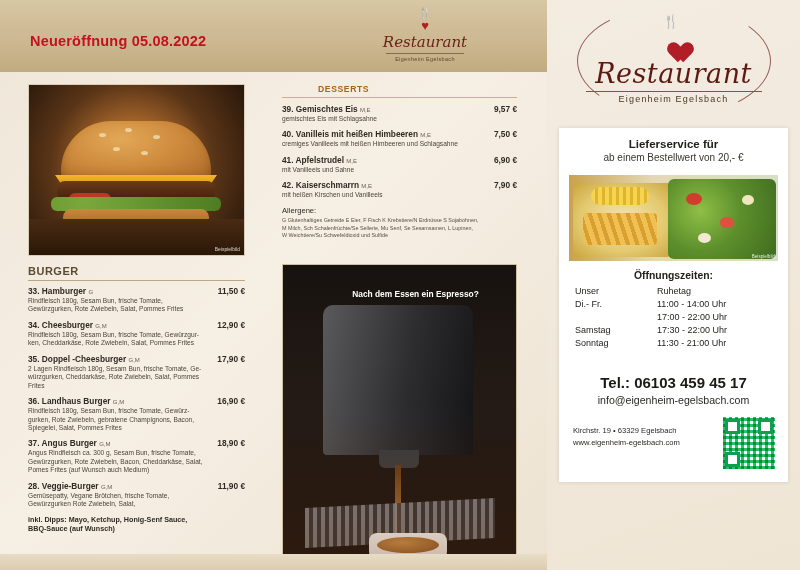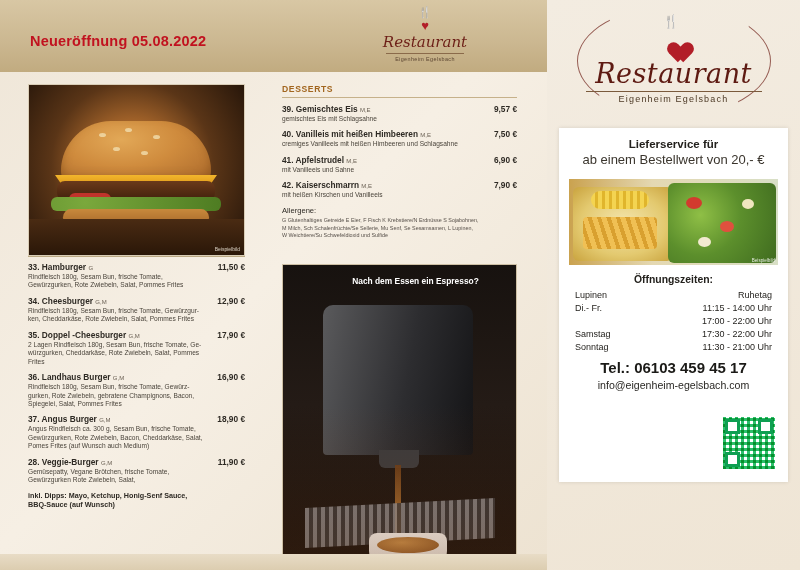--- a/index.html
+++ b/index.html
@@ -101,32 +101,32 @@
   .item .row1 { display:flex; justify-content:space-between; align-items:baseline; }
   .item .name { font-size:8.3px; font-weight:bold; color:#2e2a24; }
   .item .name .alg { font-weight:normal; font-size:6px; color:#6a6054; }
   .item .price { font-size:8.3px; font-weight:bold; color:#2e2a24; white-space:nowrap;}
   .item .desc { font-size:6.6px; color:#4a443b; line-height:1.28; margin-top:1px;}
   .dipps {
     margin-top:6px; font-size:7.2px; font-weight:bold; color:#2e2a24; line-height:1.35;
   }
   
   .col-mid { position:absolute; left:282px; top:84px; width:235px; }
-  .mid-title { font-size:8.6px; font-weight:bold; color:#a2661f; letter-spacing:.6px; }
+  .mid-title { font-size:8.6px; font-weight:bold; color:#a2661f; letter-spacing:.6px;margin-left:36px; }
   .mid-rule { height:1px; background:#c6b18a; margin:3px 0 6px 0; }
   .allerg-title { font-size:7.6px; font-weight:normal; color:#2e2a24; margin-top:6px;}
   .allerg-text { font-size:5.4px; color:#57504a; line-height:1.45; margin-top:2px;}
   .espresso-photo {
     position:absolute; left:0; top:180px; width:235px; height:352px;
     overflow:hidden;
     background: linear-gradient(180deg,#17120f 0%, #241b16 40%, #0d0a08 100%);
     border:1px solid #cdbfa4;
   }
   .esp-label {
-    position:absolute; left:0; top:11px; width:100%; text-align:center;
+    position:absolute; left:0; top:24px; width:100%; text-align:center;
     color:#ffffff; font-size:8.4px; font-weight:bold; z-index:4;padding-left:32px;
   }
   .machine {
     position:absolute; left:40px; top:40px; width:150px; height:150px;
     background: linear-gradient(100deg,#5a5a5c,#2d2d30 55%,#141416);
     border-radius:10px 10px 4px 4px;
   }
   .spout {
     position:absolute; left:96px; top:185px; width:40px; height:18px;
     background:#3b3b3d; border-radius:0 0 6px 6px;
@@ -184,21 +184,21 @@
   }
   .right-card {
     position:absolute; left:12px; top:128px; width:229px; height:354px;
     background:#ffffff; box-shadow:0 0 4px rgba(0,0,0,.12);
   }
   .lief {
     text-align:center; padding:10px 8px 4px 8px;
   }
   .lief .l1 { font-size:11.5px; font-weight:bold; color:#23211d;}
   .lief .l2 { font-size:11.5px; font-weight:bold; color:#23211d;}
-  .lief .l3 { font-size:13px; color:#3a352d; margin-top:2px;}
+  .lief .l3 { font-size:10px; color:#3a352d; margin-top:2px;}
   .food-photo {
     margin:8px 10px 0 10px; height:86px; position:relative; overflow:hidden;
     background: linear-gradient(90deg,#caa24f 0%, #e4d8b2 40%, #d8dfc6 100%);
   }
   .fp-plate {
     position:absolute; left:4px; top:8px; width:100px; height:74px;
     background: radial-gradient(ellipse at 50% 50%, #f4e6b0 0%, #e3c96f 60%, #c9a33e 100%);
     border-radius:6px;
   }
   .fries {
@@ -217,27 +217,27 @@
     border-radius:6px;
   }
   .salad-dot { position:absolute; border-radius:50%; }
   .fp-tag { position:absolute; right:3px; bottom:2px; font-size:4.6px; color:#fff; opacity:.85;}
   .oeff-title {
     text-align:center; font-size:10.4px; font-weight:bold; color:#23211d; margin-top:9px;
   }
   .oeff { margin:5px 16px 0 16px; font-size:9px; color:#262420; }
   .oeff .line { display:flex; justify-content:space-between; margin-bottom:3px; }
   .oeff .day { width:84px; }
-  .oeff .time { width:118px; text-align:right; }
+  .oeff .time { width:118px; text-align:left; }
   .slogan {
     text-align:center; color:#c1121f; font-size:11.6px; font-weight:bold;
     margin-top:12px;
   }
   .tel {
-    text-align:center; font-size:15px; font-weight:bold; color:#1b1a17; margin-top:7px;
+    text-align:center; font-size:15px; font-weight:bold; color:#1b1a17; margin-top:26px;
   }
   .mail {
     text-align:center; font-size:10.6px; color:#2a2824; margin-top:3px;
   }
   .addr {
     position:absolute; left:14px; bottom:34px; font-size:7.6px; color:#2b2925; line-height:1.5;
   }
   .qr {
     position:absolute; right:12px; bottom:12px; width:54px; height:54px;
     background:#ffffff;
@@ -282,20 +282,21 @@
       <span class="seed" style="left:112px;top:66px;"></span>
       <div class="cheese"></div>
       <div class="patty"></div>
       <div class="tomato"></div>
       <div class="lettuce"></div>
       <div class="bun-bottom"></div>
       <div class="board"></div>
       <div class="photo-tag">Beispielbild</div>
     </div>
 
+    <div class="section-title">BURGER</div>
     <div class="rule"></div>
 
     <div class="item">
       <div class="row1">
         <div class="name"><span>33. Hamburger</span> <span class="alg">G</span></div>
         <div class="price">11,50 €</div>
       </div>
       <div class="desc" style="white-space:pre-line">Rindfleisch 180g, Sesam Bun, frische Tomate,
 Gewürzgurken, Rote Zwiebeln, Salat, Pommes Frites</div>
     </div>
@@ -435,44 +436,48 @@
           <span class="salad-dot" style="left:52px;top:38px;width:14px;height:11px;background:#e0503e;"></span>
           <span class="salad-dot" style="left:74px;top:16px;width:12px;height:10px;background:#f0e6c0;"></span>
           <span class="salad-dot" style="left:30px;top:54px;width:13px;height:10px;background:#f2ead0;"></span>
         </div>
         <div class="fp-tag">Beispielbild</div>
       </div>
 
       <div class="oeff-title">Öffnungszeiten:</div>
       <div class="oeff">
         <div class="line">
-          <span class="day">Lupinen</span>
+          <span class="day">Unser</span>
           <span class="time">Ruhetag</span>
         </div>
         <div class="line">
           <span class="day">Di.- Fr.</span>
-          <span class="time">11:15 - 14:00 Uhr</span>
+          <span class="time">11:00 - 14:00 Uhr</span>
         </div>
         <div class="line">
           <span class="day"></span>
           <span class="time">17:00 - 22:00 Uhr</span>
         </div>
         <div class="line">
           <span class="day">Samstag</span>
           <span class="time">17:30 - 22:00 Uhr</span>
         </div>
         <div class="line">
           <span class="day">Sonntag</span>
           <span class="time">11:30 - 21:00 Uhr</span>
         </div>
       </div>
 
       <div class="tel">Tel.: 06103 459 45 17</div>
       <div class="mail">info@eigenheim-egelsbach.com</div>
 
+      <div class="addr">
+        <div>Kirchstr. 19 • 63329 Egelsbach</div>
+        <div>www.eigenheim-egelsbach.com</div>
+      </div>
 
       <div class="qr">
         <span class="qr-c" style="left:2px;top:2px;"></span>
         <span class="qr-c" style="right:2px;top:2px;"></span>
         <span class="qr-c" style="left:2px;bottom:2px;"></span>
       </div>
     </div>
   </div>
 </div>
 

